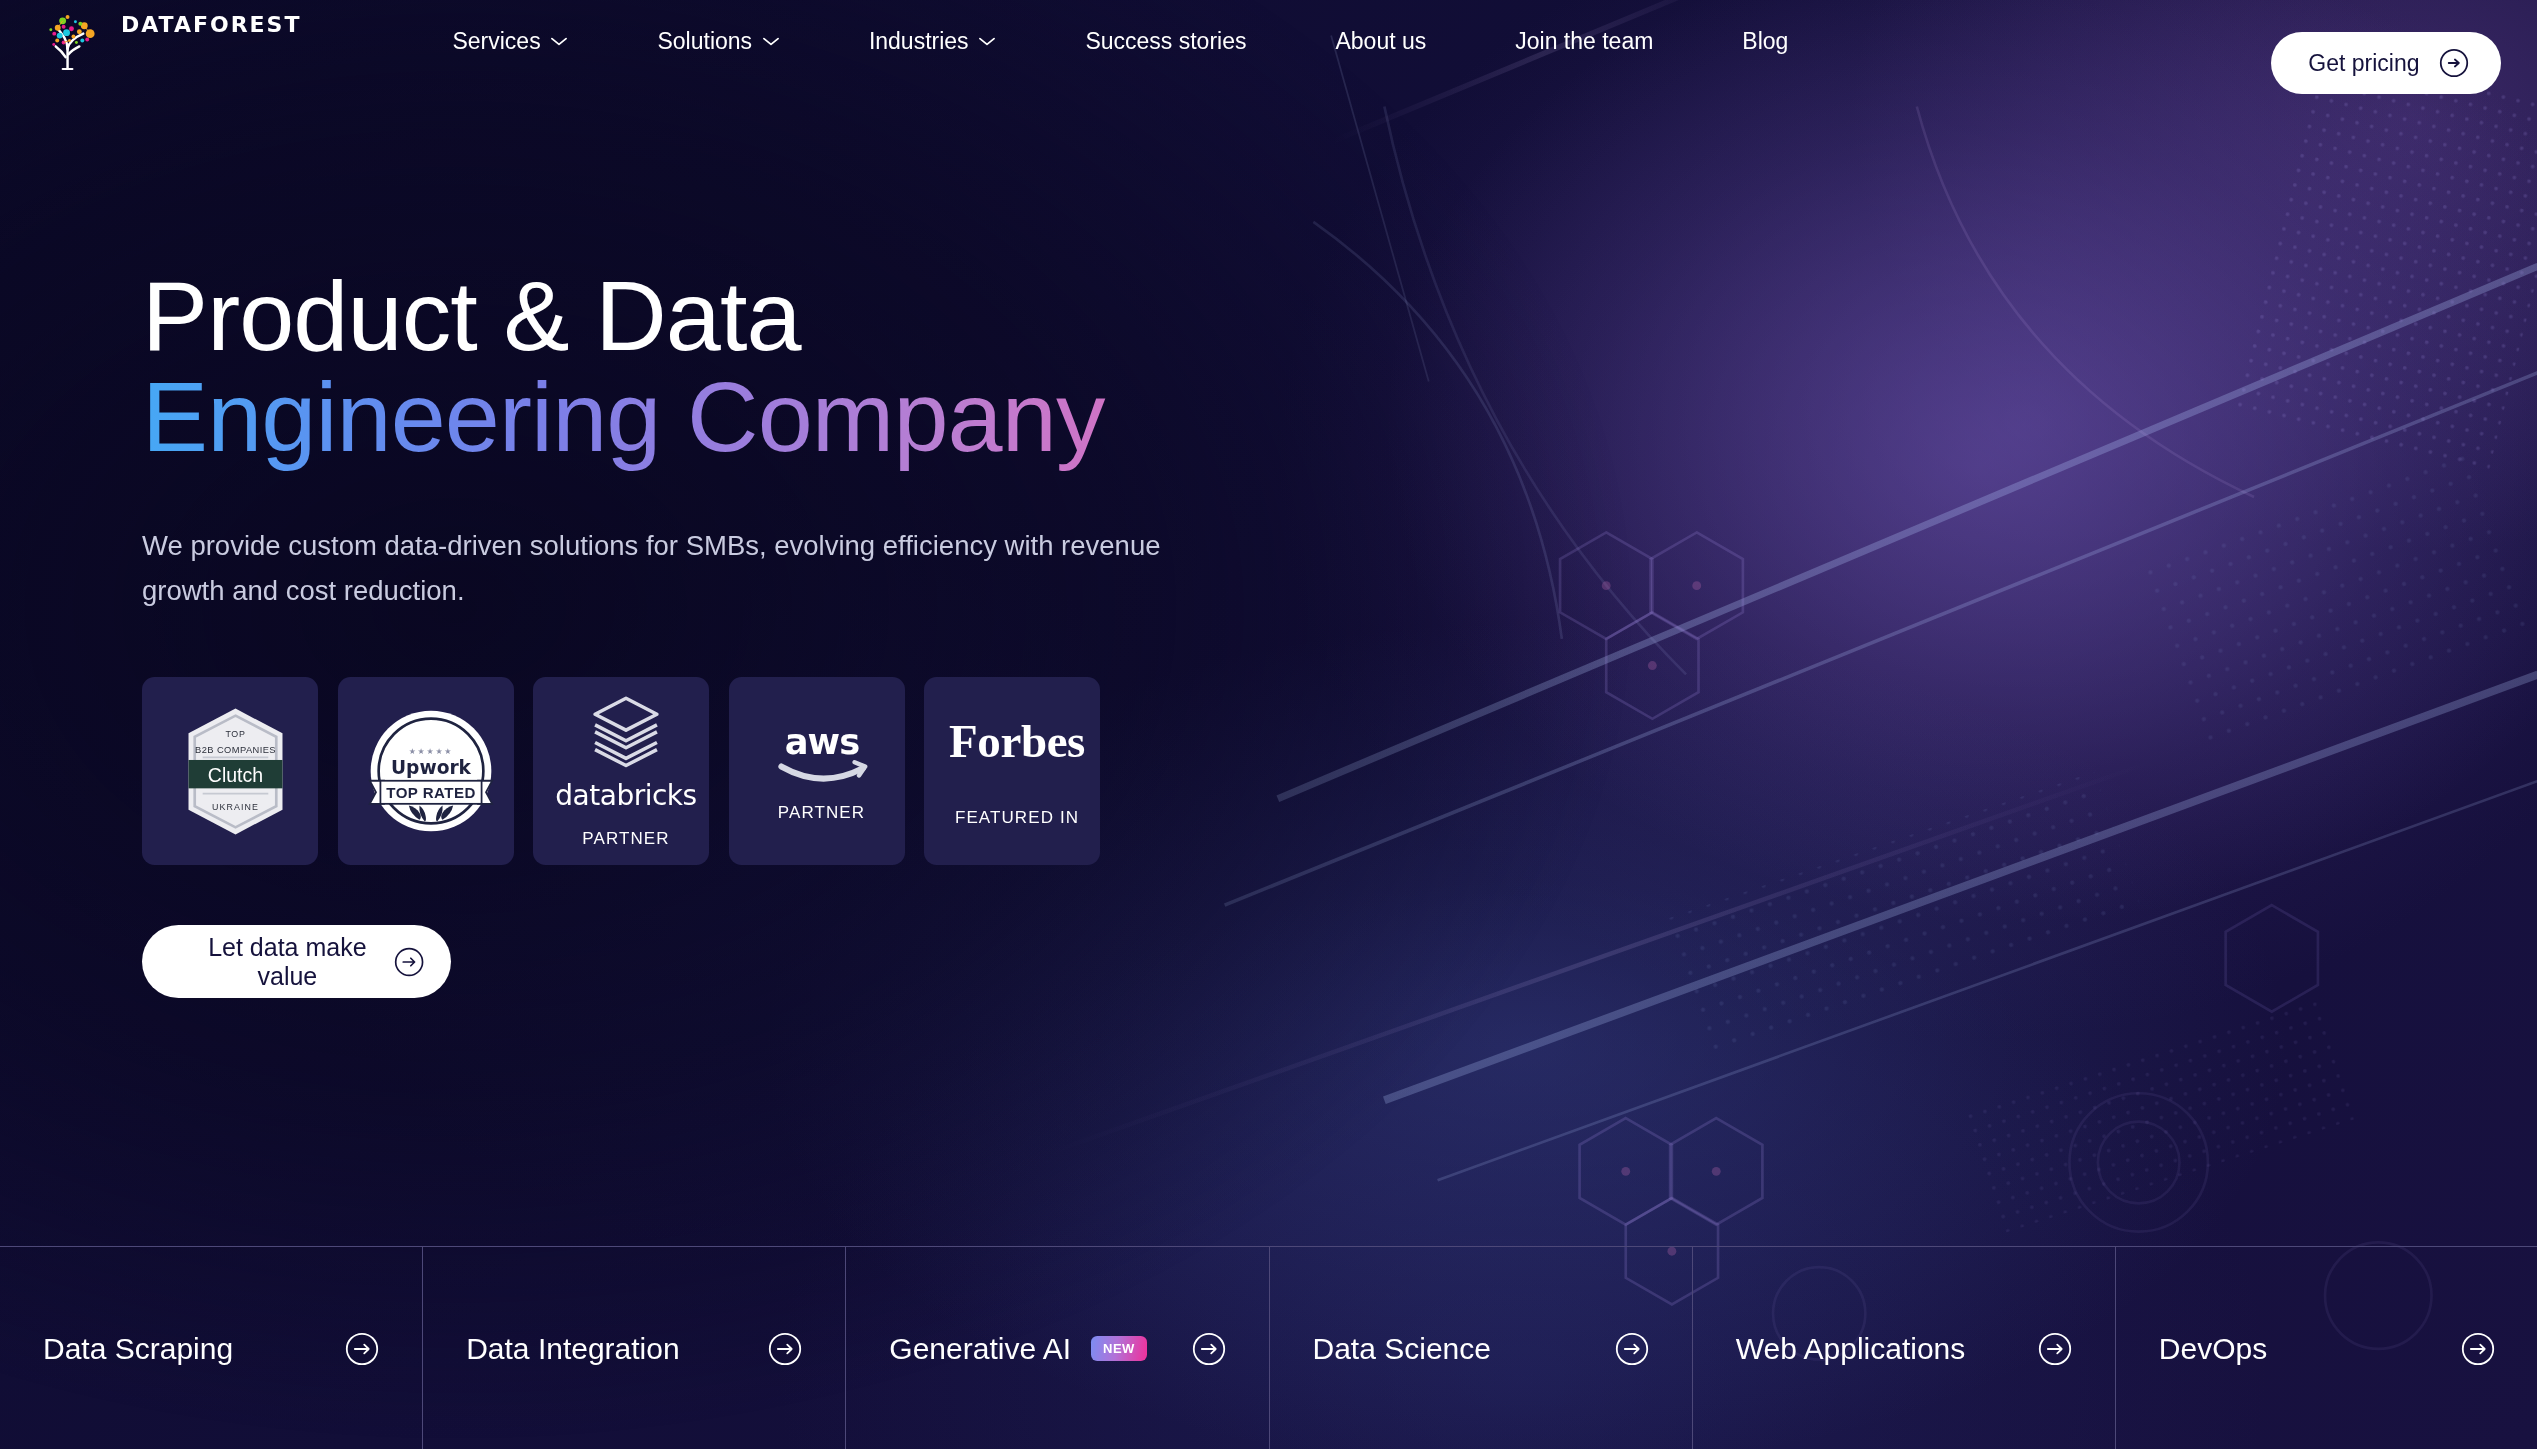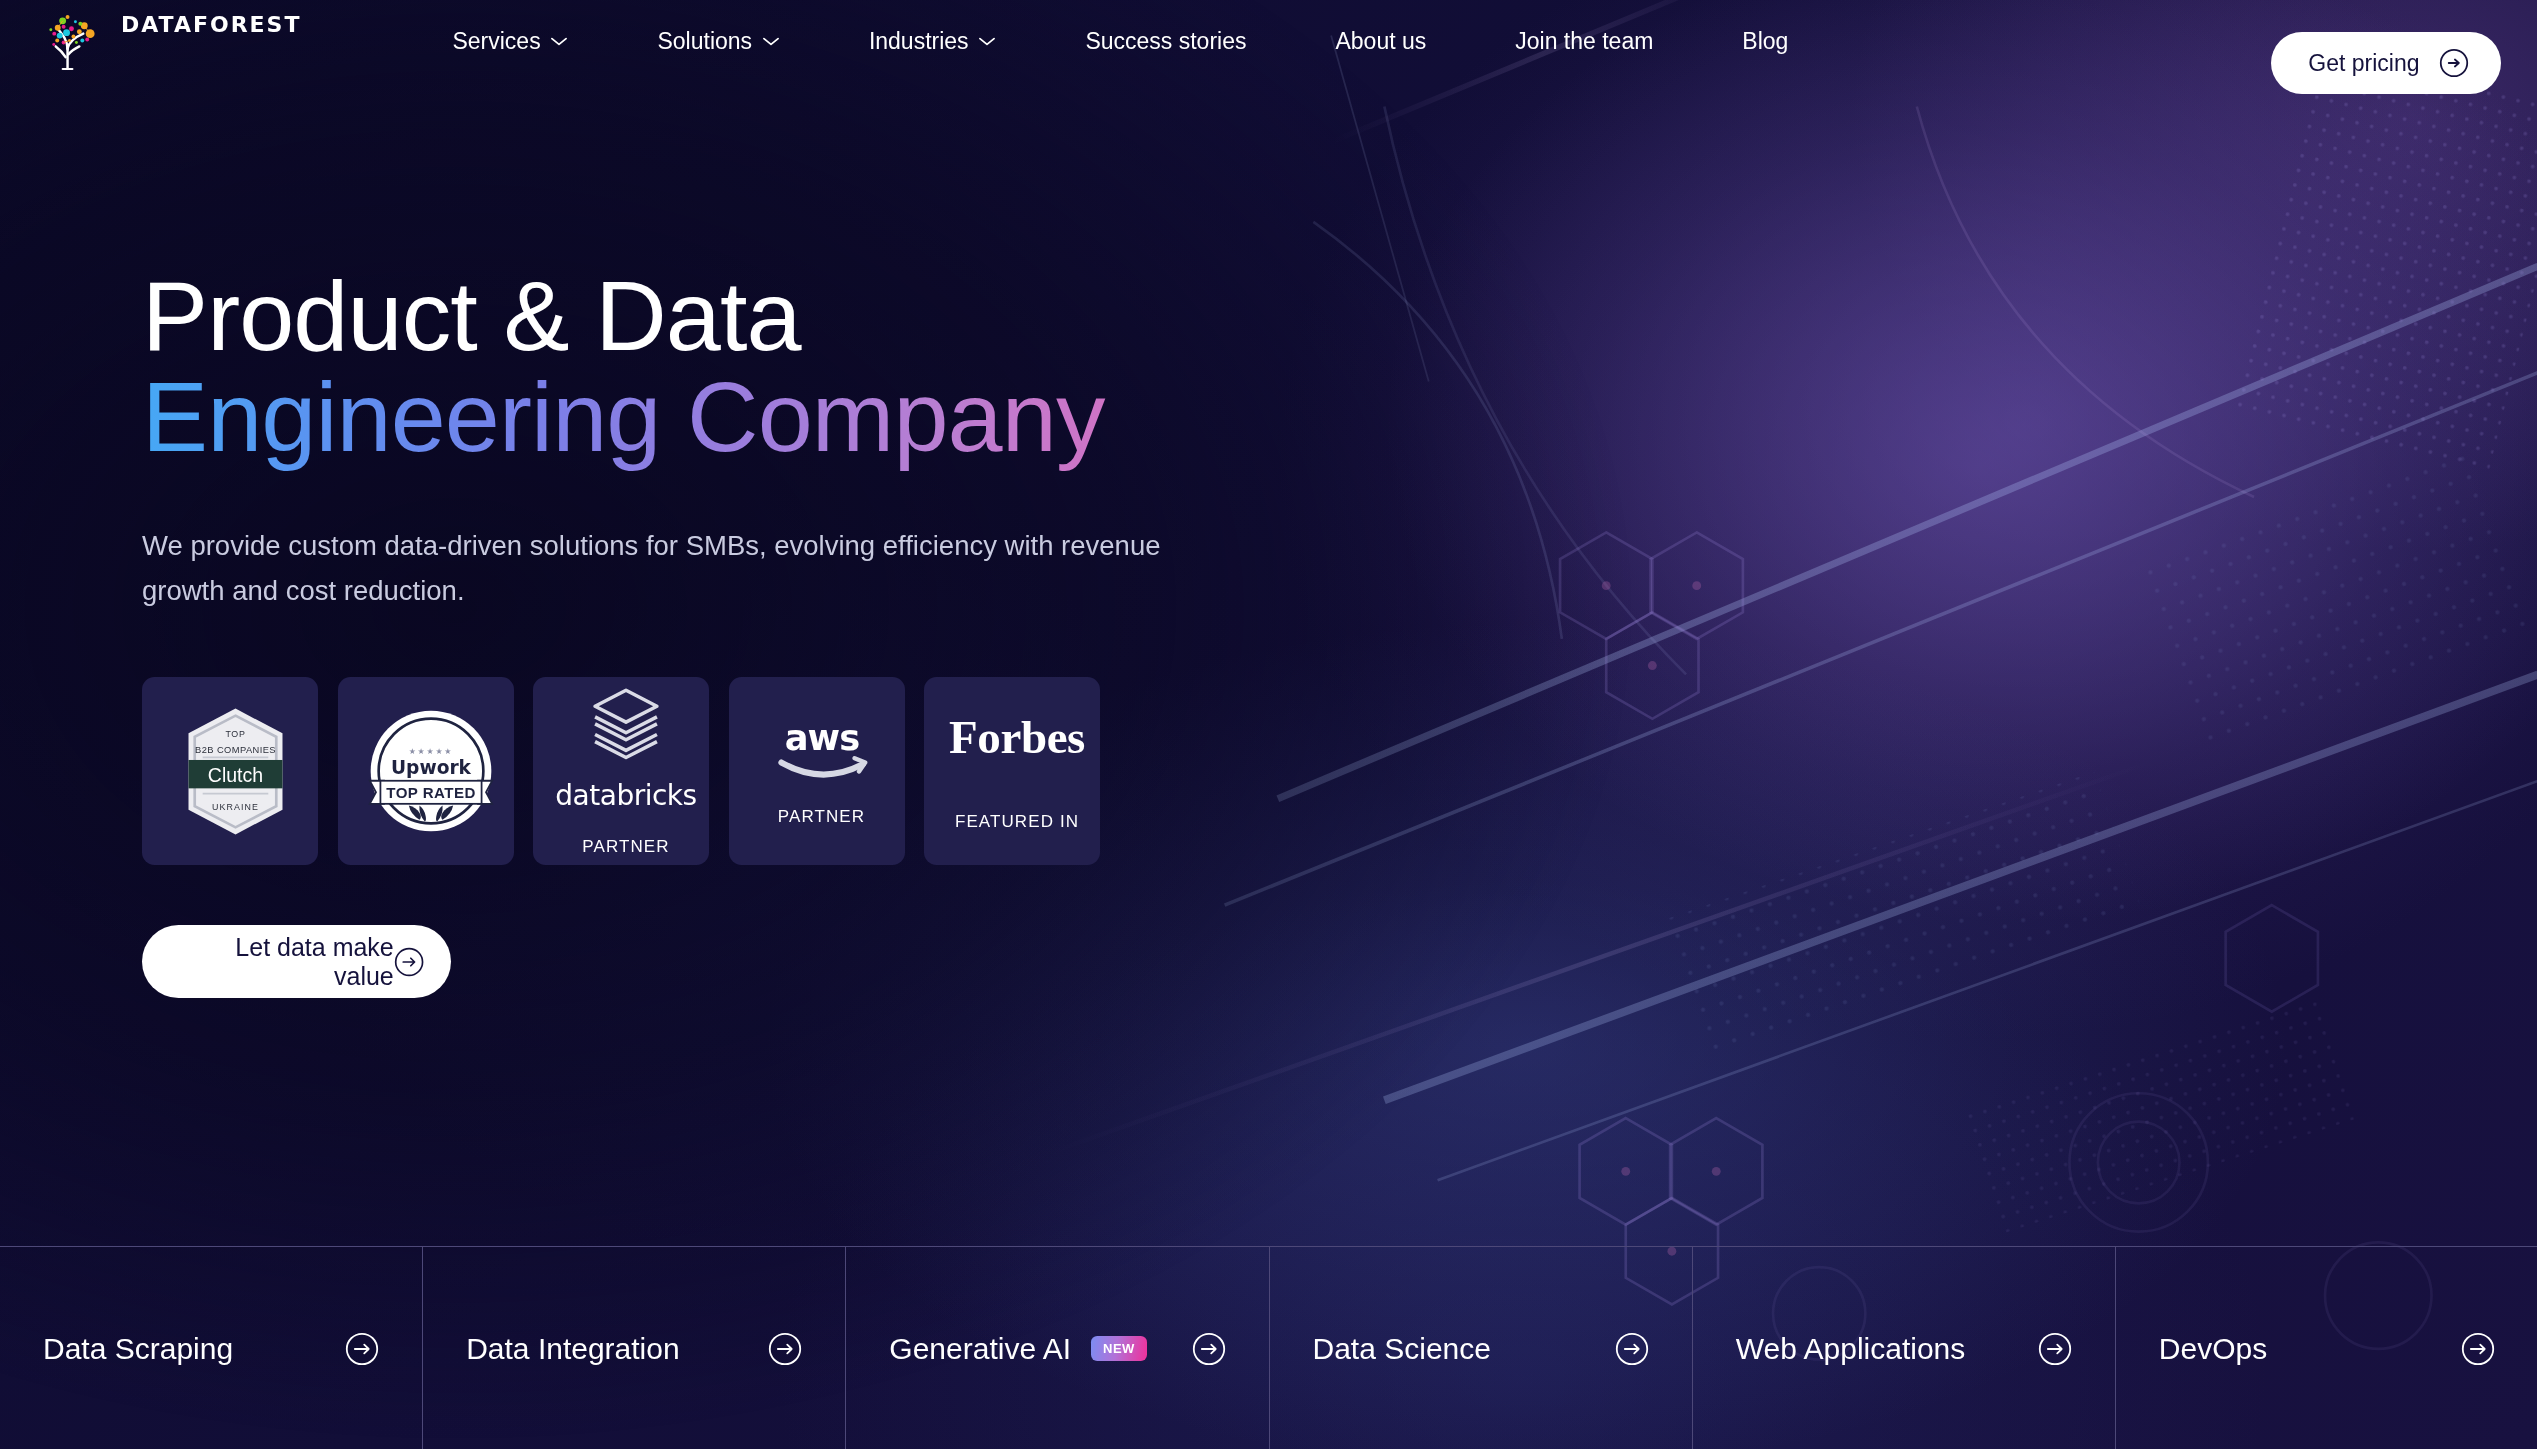--- a/index.html
+++ b/index.html
@@ -153,21 +153,21 @@
     background: #221f4d;
     border-radius: 12.4px;
     display: flex;
     flex-direction: column;
     align-items: center;
     justify-content: center;
     cursor: pointer;
     overflow: hidden;
     padding-left: 10px;
   }
-  .badge-card.compact { justify-content: center; gap: 18px; }
+  .badge-card.compact { justify-content: center; gap: 10px; }
   .badge-caption {
     color: #ffffff;
     font-size: 17px;
     letter-spacing: 1.1px;
     margin-top: 7px;
   }
   .logo-text-db {
     color: #ffffff;
     font-size: 28px;
     letter-spacing: -0.5px;
@@ -191,21 +191,20 @@
     border: none;
     border-radius: 39px;
     display: flex;
     align-items: center;
     justify-content: space-between;
     padding: 0 27px 0 39px;
     color: #15123c;
     font-size: 25px;
     font-family: "Liberation Sans", sans-serif;
     cursor: pointer;
-    text-align: right;
   }
 
   
   .services {
     position: absolute;
     left: 0; right: 0;
     top: 1246px;
     height: 204px;
     display: flex;
     border-top: 1.8px solid #4d4878;

